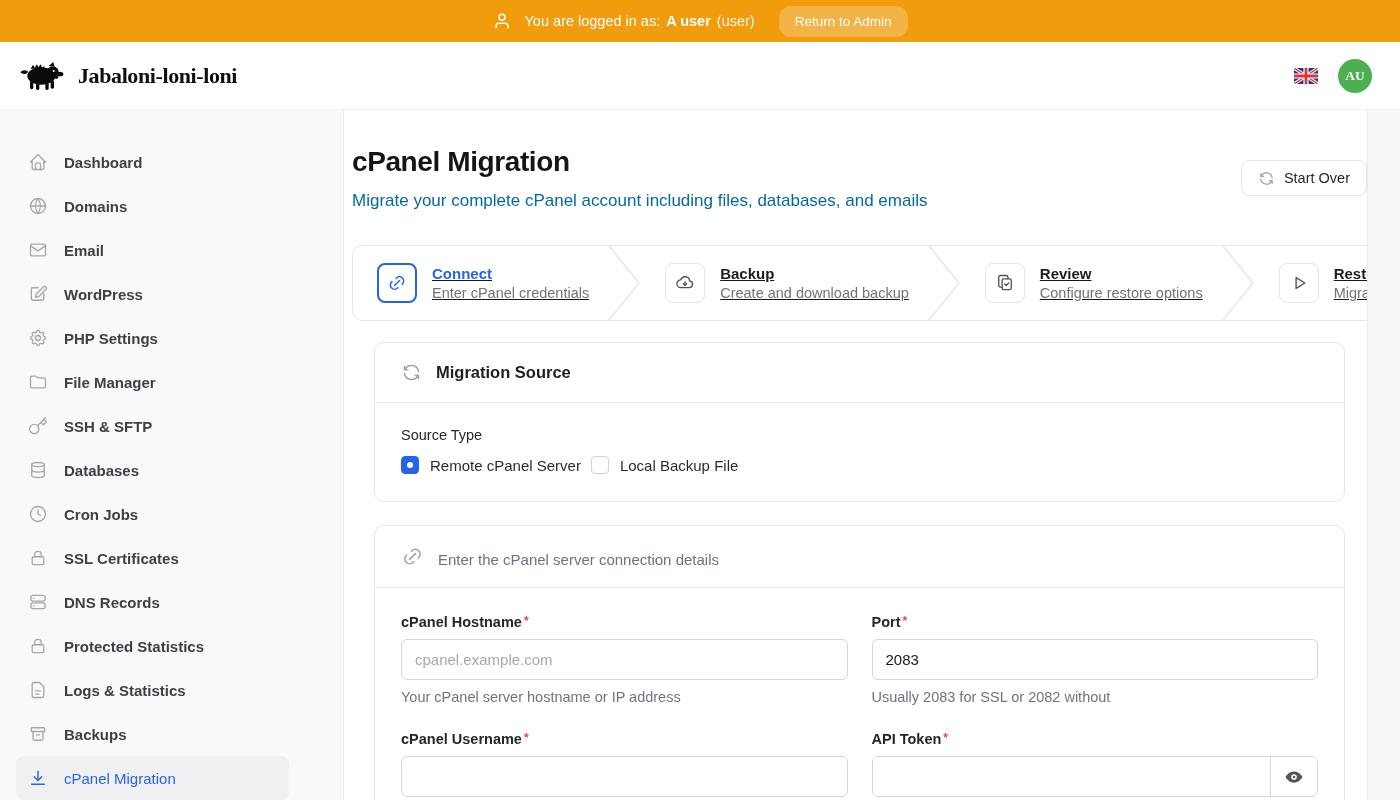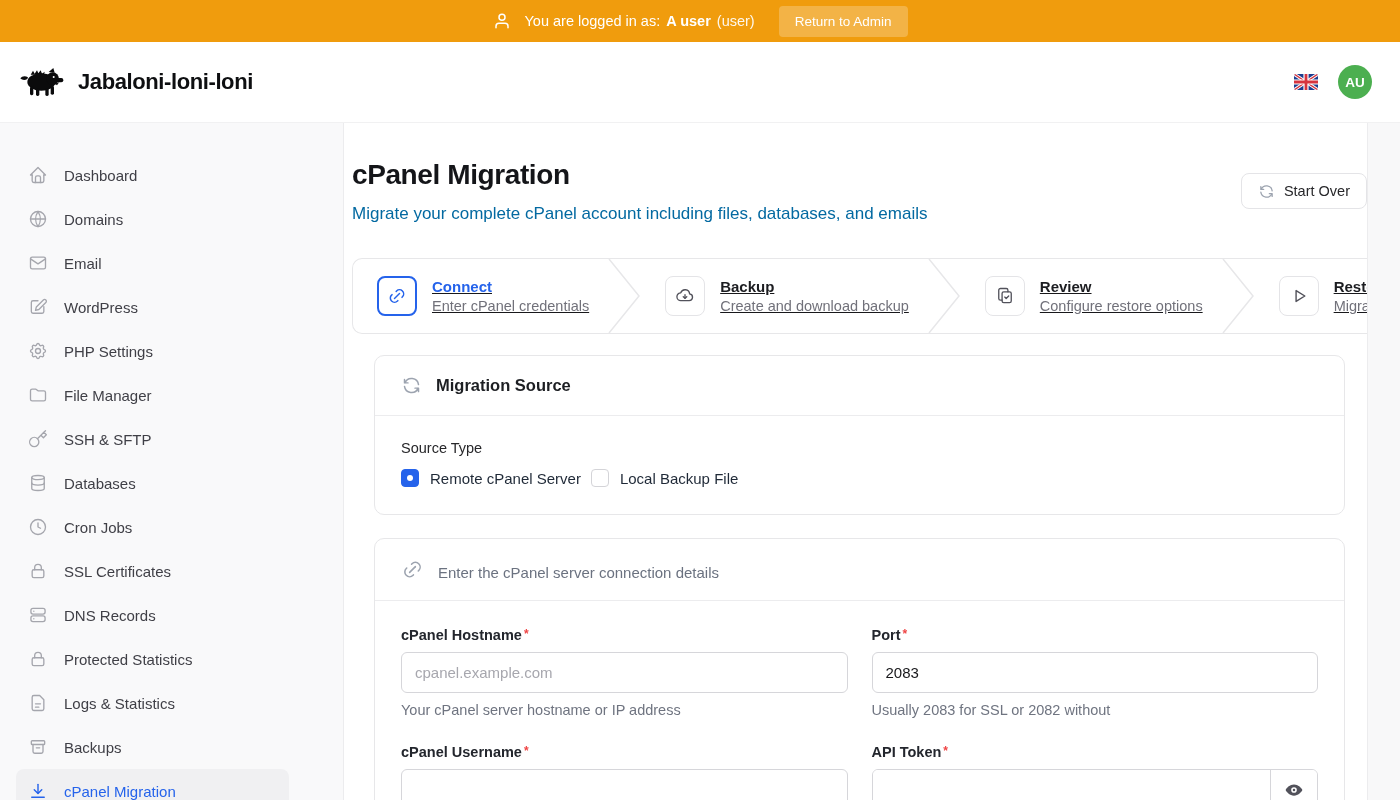--- a/index.html
+++ b/index.html
@@ -6,40 +6,40 @@
   html,body { width:1400px; height:800px; overflow:hidden; background:#fff;
               font-family:"Liberation Sans","DejaVu Sans",sans-serif; color:#18181b; }
 
   
   .topbar { height:42px; background:#F09C0D; display:flex; align-items:center;
             justify-content:center; gap:14px; color:#fff; font-size:14.5px; }
   .topbar svg { display:block; }
   .topbar .msg { display:flex; gap:6px; align-items:flex-start; }
   .topbar .msg .role { opacity:.92; }
   .return-btn { background:rgba(255,255,255,.24); border:none; color:#fff; font-size:13.5px;
-                font-weight:500; padding:8px 16px; border-radius:4px; margin-left:10px;
+                font-weight:500; padding:8px 16px; border-radius:12px; margin-left:10px;
                 cursor:pointer; font-family:inherit; }
 
   
-  .header { height:81px; background:#fff; border-bottom:1px solid #f1f1f2;
-            display:flex; align-items:center; justify-content:space-between; padding:0 20px 0 18px; }
+  .header { height:68px; background:#fff; border-bottom:1px solid #f1f1f2;
+            display:flex; align-items:center; justify-content:space-between; padding:0 20px 0 18px;font-family:Liberation Serif, serif; }
   .brand { display:flex; align-items:center; gap:12px; }
   .brand-name { font-size:22px; font-weight:700; color:#0e0f11; letter-spacing:-.4px; }
   .header-right { display:flex; align-items:center; gap:20px; padding-right:8px; }
   .flag { border-radius:2px; display:block; cursor:pointer; }
   .avatar { width:34px; height:34px; border-radius:50%; background:#4CAF50; color:#fff;
             font-weight:700; font-size:13.5px; display:flex; align-items:center;
             justify-content:center; cursor:pointer; }
 
   
   .body-row { display:flex; height:694px; background:#f8f8f9; }
   .sidebar { flex:0 0 344px; width:344px; background:#f9f9fa; border-right:1px solid #ececee;
              padding-top:30px; }
   .nav-item { display:flex; align-items:center; gap:16px; height:44px; margin:0 54px 0 16px;
-              padding:0 12px; border-radius:8px; font-size:15px; color:#3f3f46; cursor:pointer; }
+              padding:0 12px; border-radius:8px; font-size:15px; color:#3f3f46; cursor:pointer;font-weight:bold; }
   .nav-item svg { color:#a5a6ad; flex:0 0 auto; }
   .nav-item.active { background:#f0f0f2; color:#2563eb; font-weight:500; }
   .nav-item.active svg { color:#2563eb; }
 
   .main { flex:1; background:#fff; margin-right:32px; border-right:1px solid #ececee;
           padding:36px 0 0 8px; overflow:hidden; }
 
   
   .page-head { display:flex; justify-content:space-between; align-items:flex-start; }
   .page-title { font-size:28px; font-weight:700; color:#141519; letter-spacing:-.4px; }

